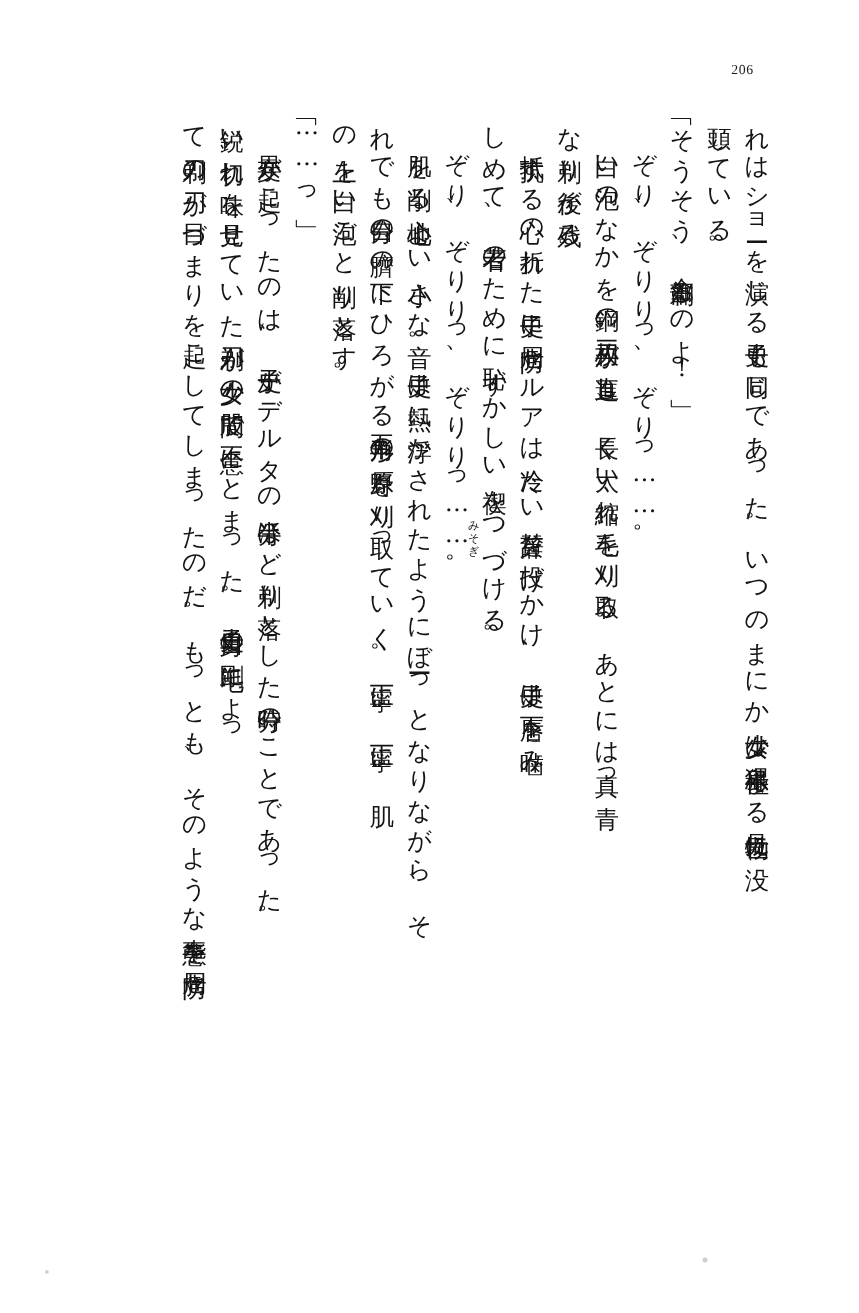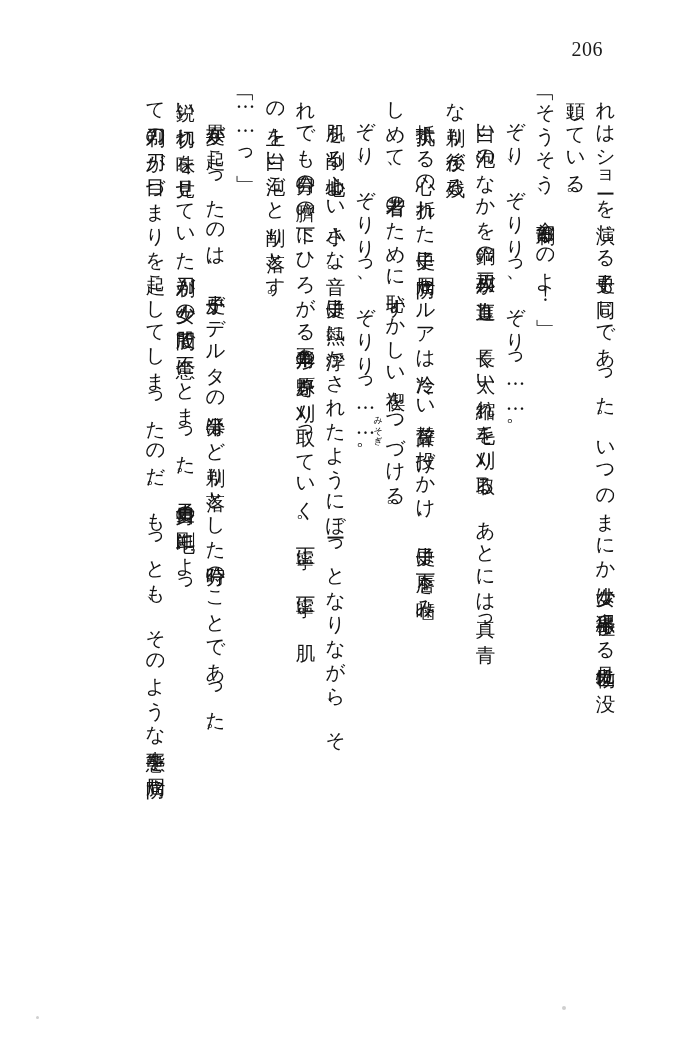--- a/index.html
+++ b/index.html
@@ -16,23 +16,23 @@
   }
   .page {
     position: relative;
     width: 687px;
     height: 1050px;
     background: #ffffff;
   }
   
   .page-number {
     position: absolute;
-    top: 38px;
+    top: 50px;
     right: 84px;
-    font-size: 20px;
+    font-size: 11px;
     letter-spacing: 0.5px;
     font-family: "Liberation Serif", "DejaVu Serif", serif;
     color: #1a1a1a;
     text-align: right;
   }
   
   .text-block {
     position: absolute;
     top: 88px;
     right: 72px;

